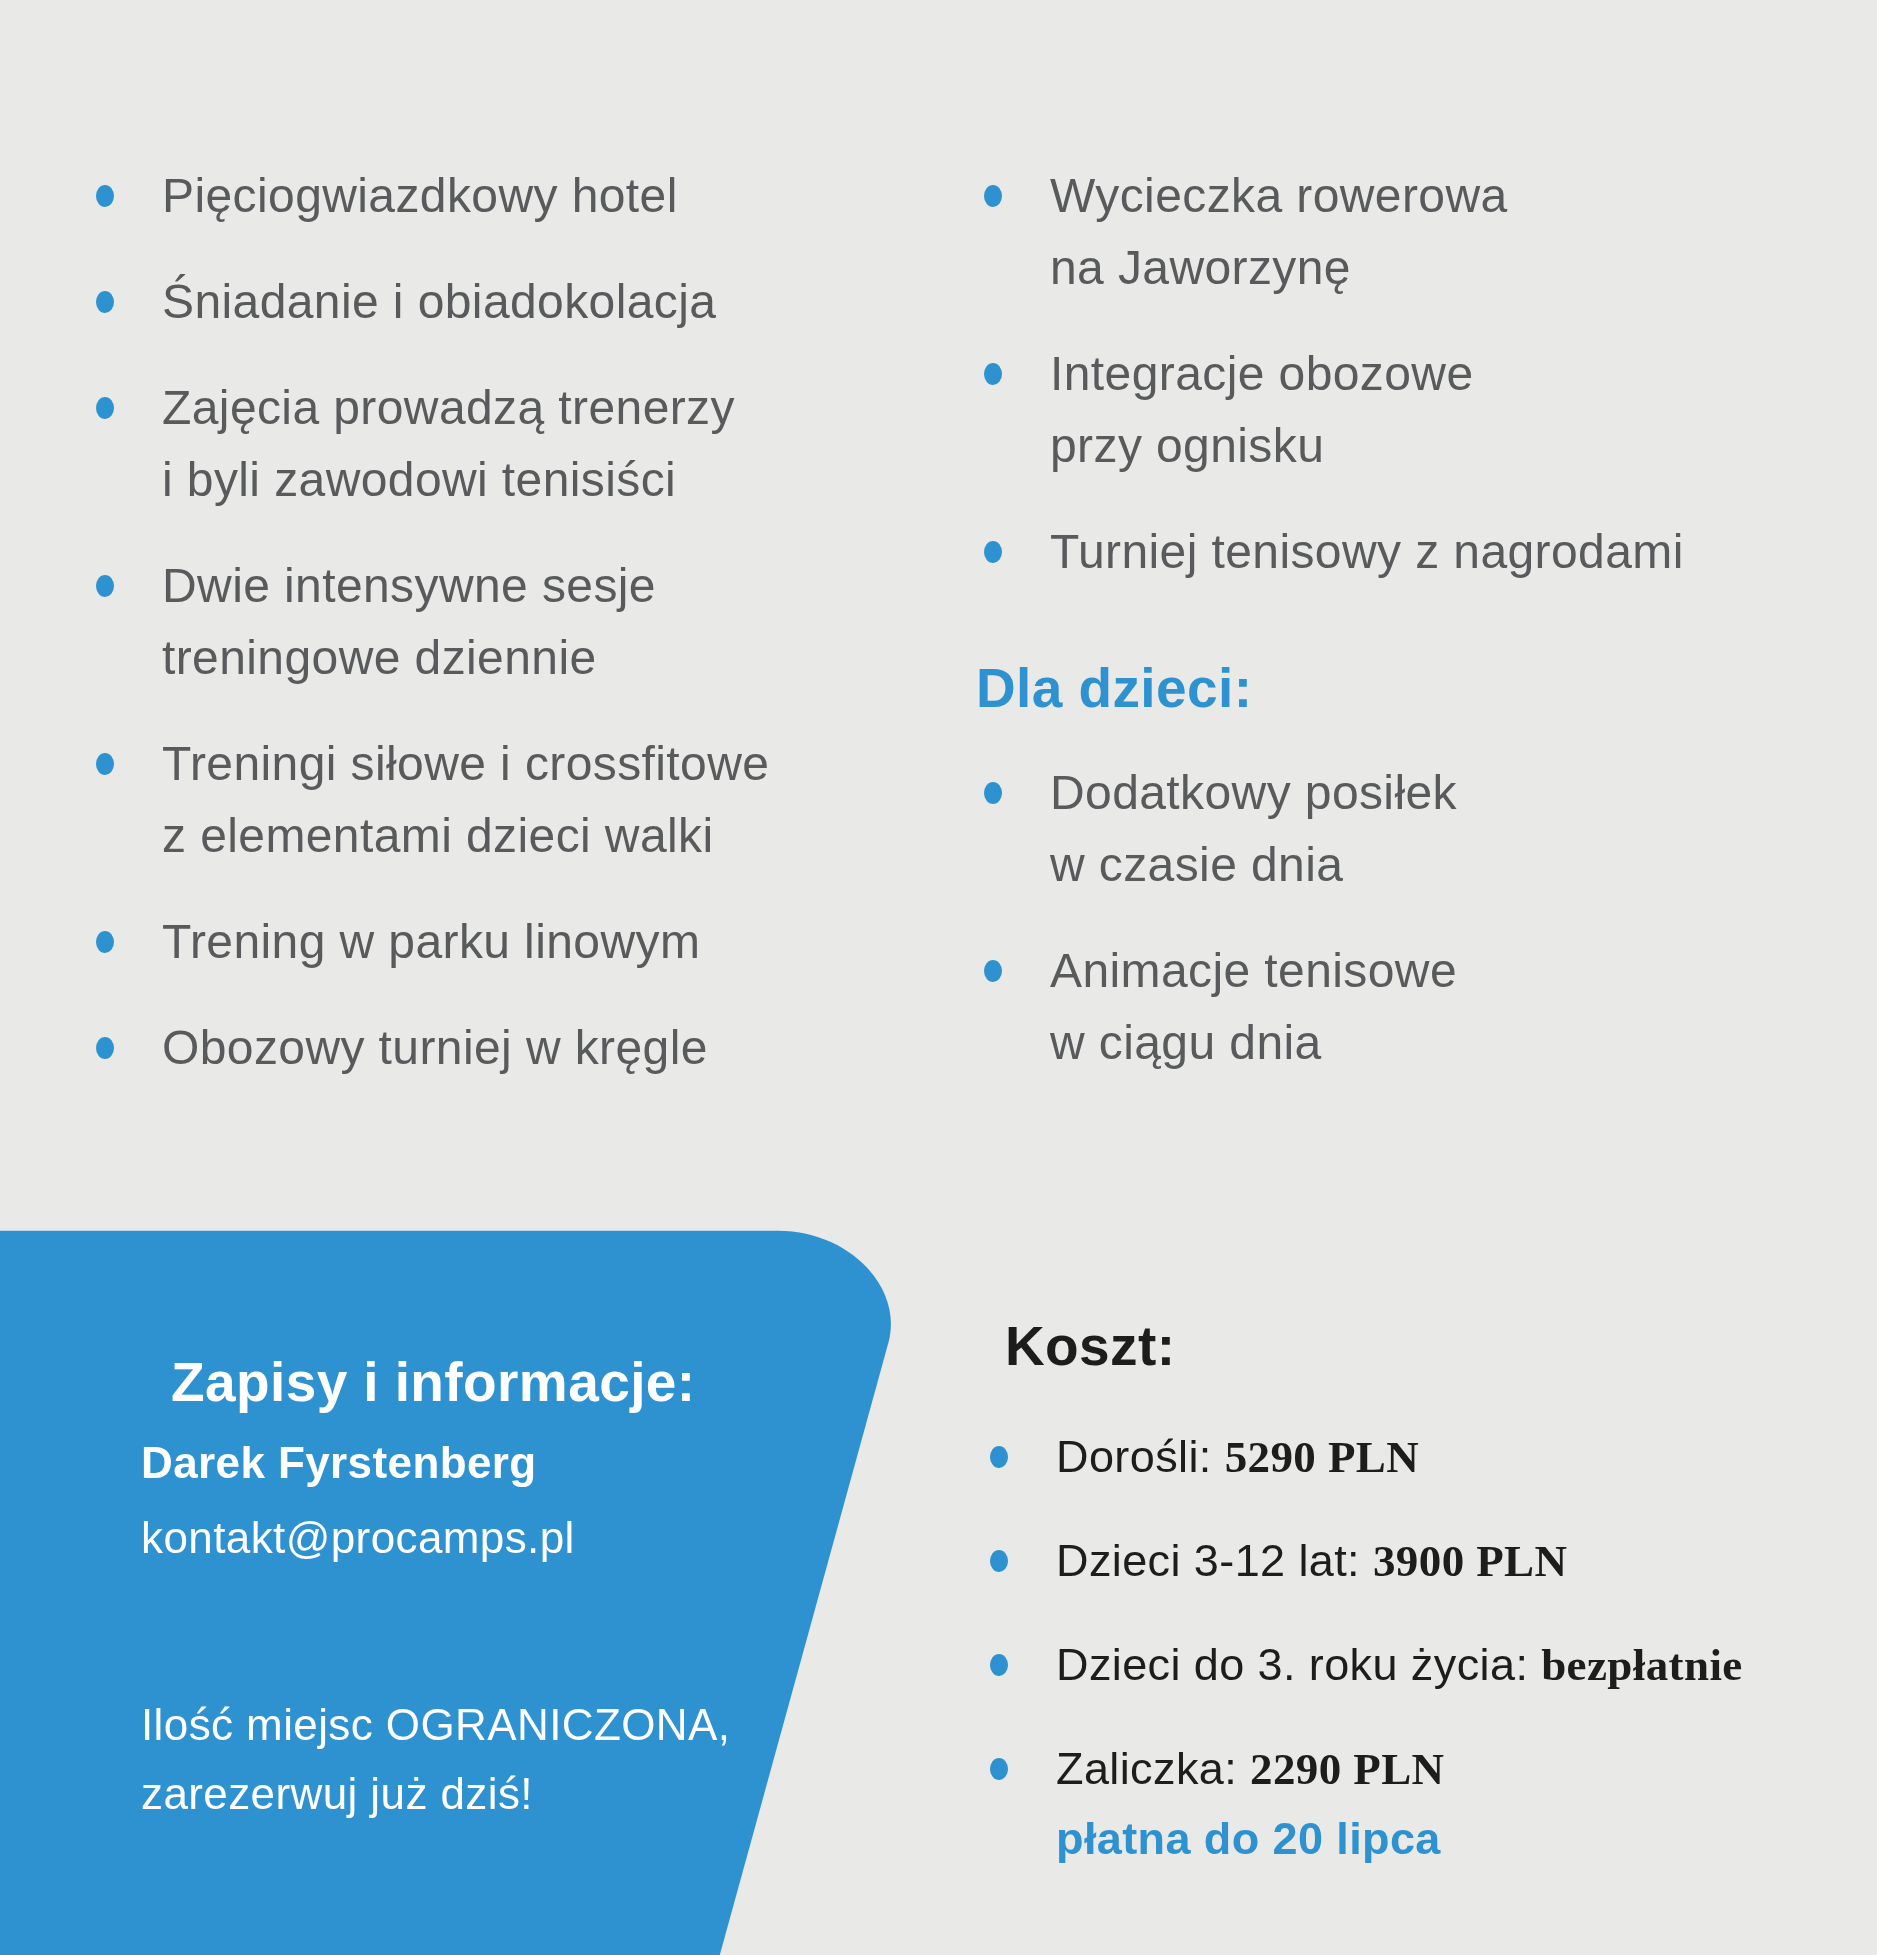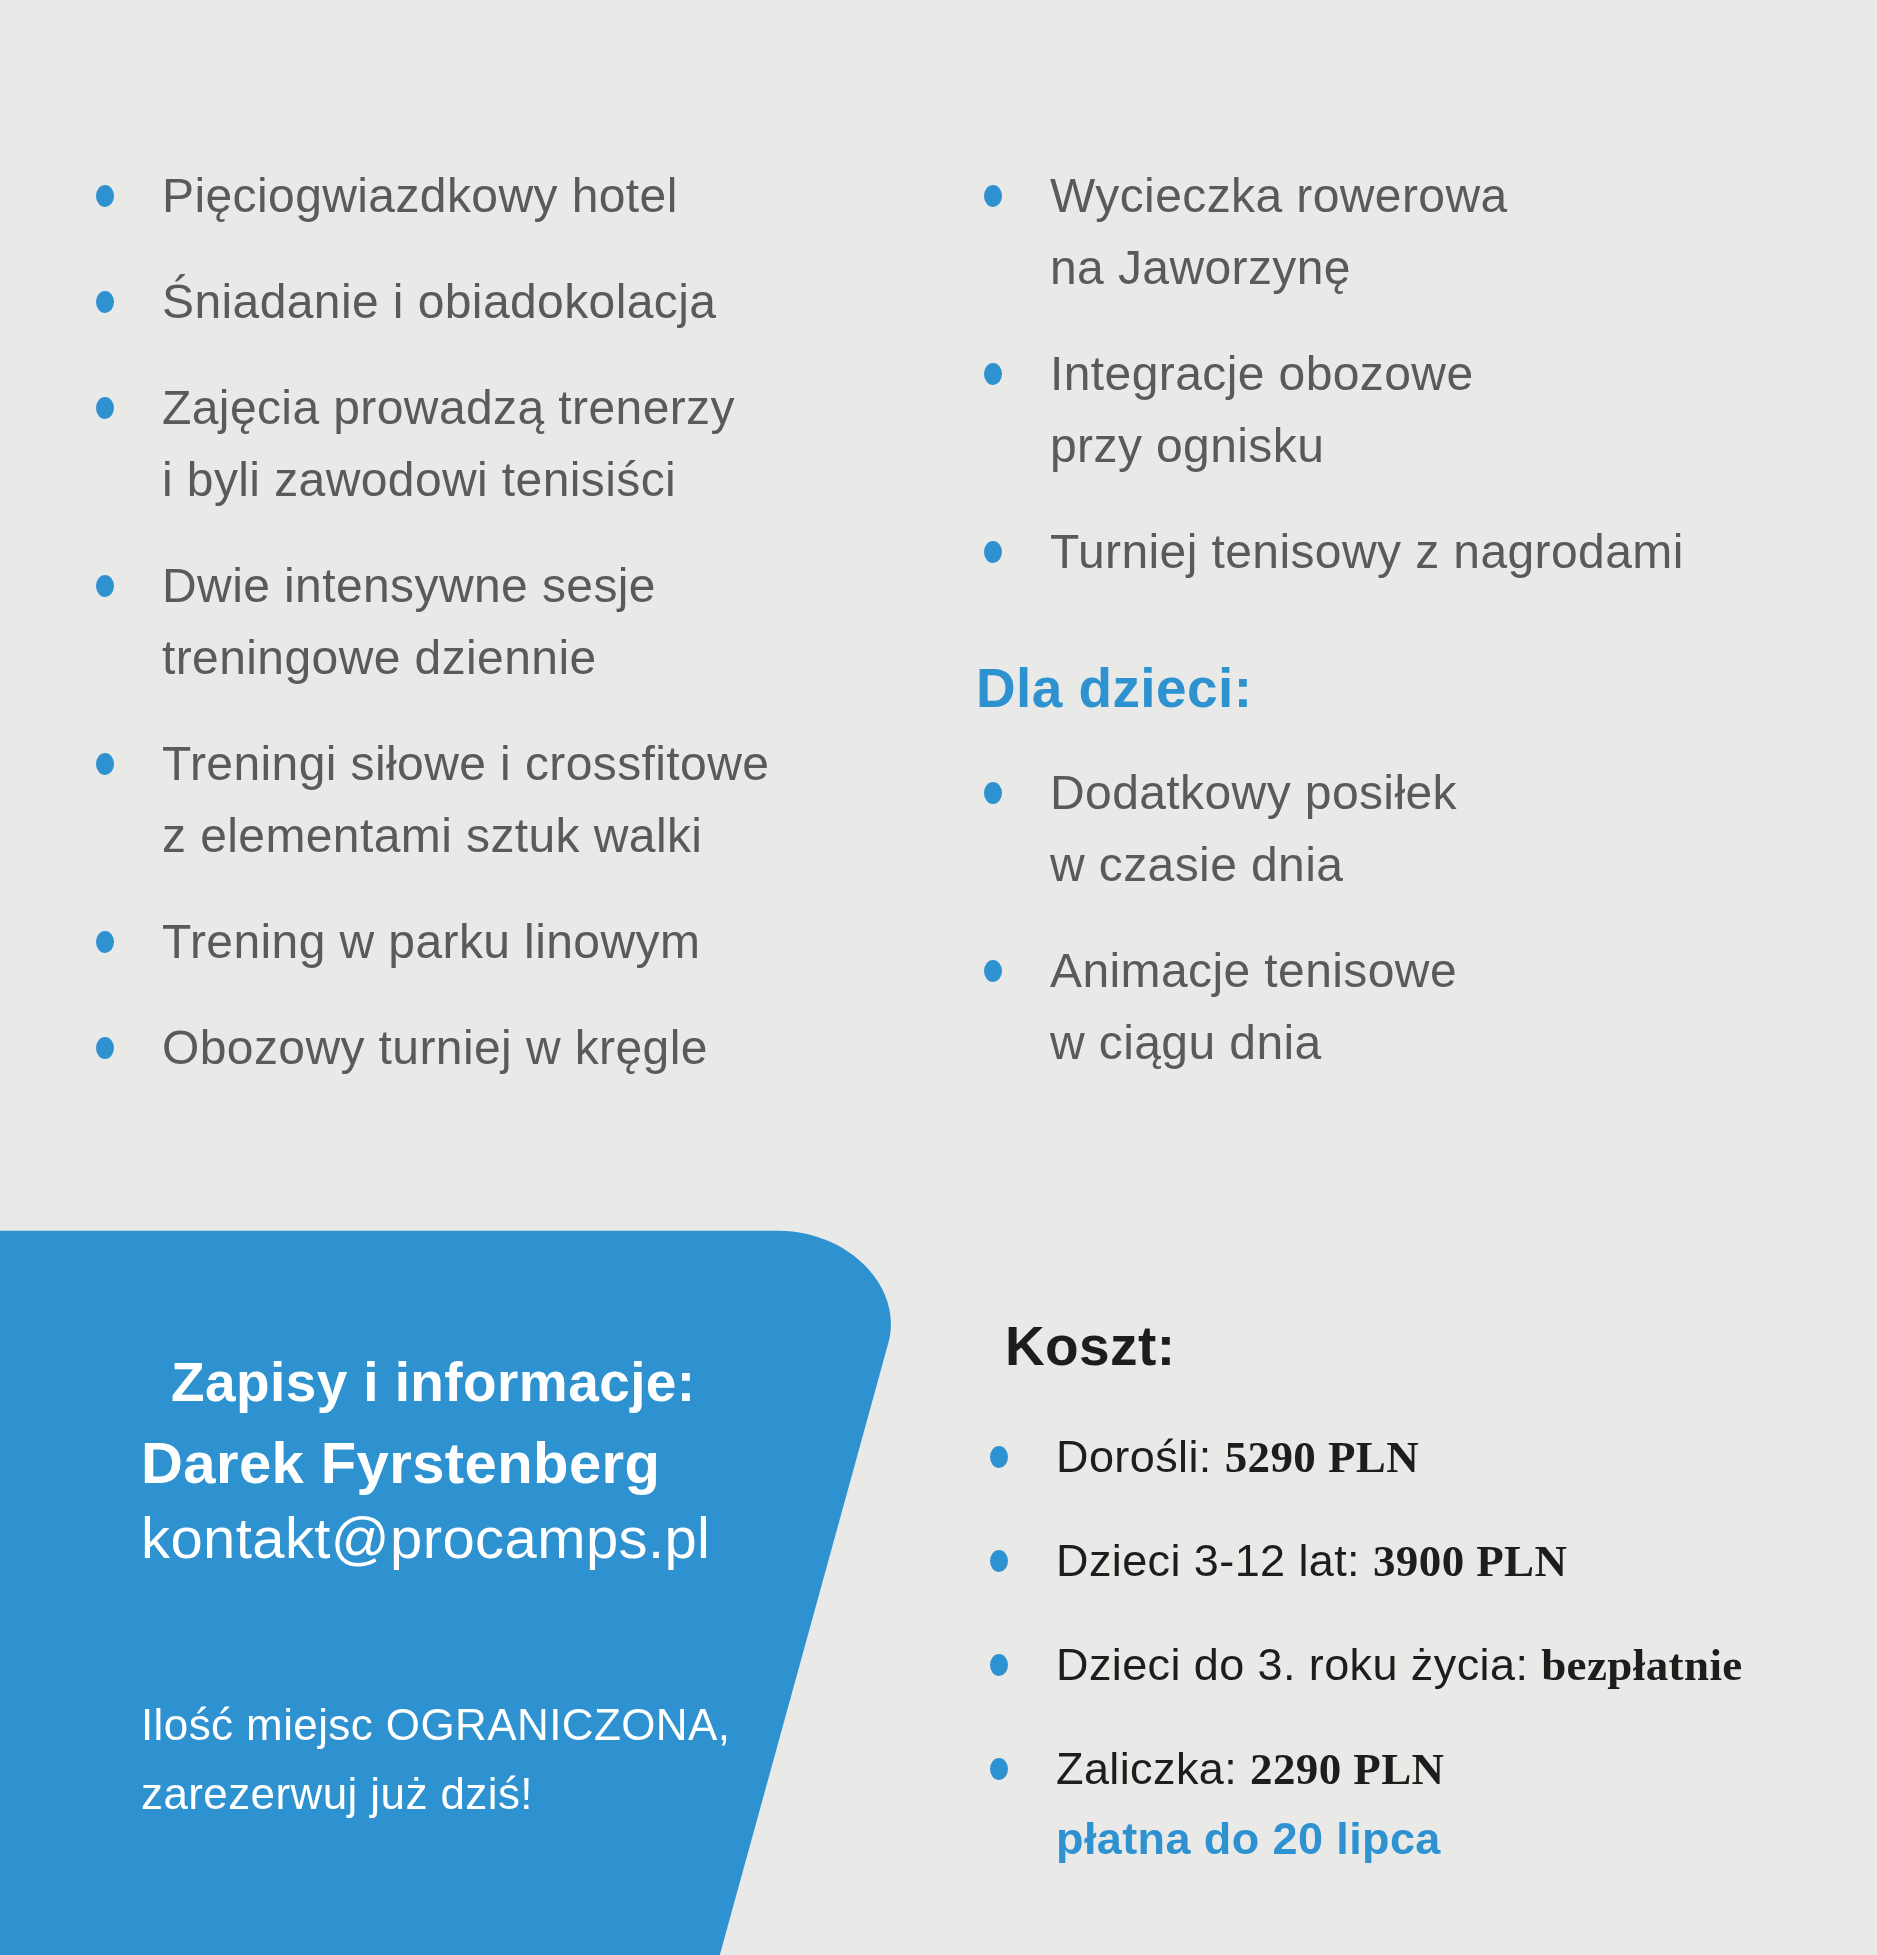--- a/index.html
+++ b/index.html
@@ -29,21 +29,21 @@
   }
   .feat{font-size:48px;line-height:72px;letter-spacing:0.4px;color:var(--gray);}
   .feat .line{display:block;}
   #left-list{left:88px;top:160px;width:845px;}
   #right-col{left:976px;top:160px;width:907px;}
   .h1{font-size:55px;font-weight:700;line-height:72px;letter-spacing:0.4px;}
   #kids-heading{color:var(--blue);margin:64px 0 0 0;}
   #kids-list{margin-top:33px;}
   
   #contact-heading{left:141px;top:1346px;color:var(--white);margin-left:30px;}
-  #contact-block{left:141px;top:1425px;color:var(--white);font-size:58px;line-height:75px;letter-spacing:0.4px;}
+  #contact-block{left:141px;top:1425px;color:var(--white);font-size:44px;line-height:75px;letter-spacing:0.4px;}
   #contact-block .name{font-weight:700;}
   #contact-note{left:141px;top:1690px;color:var(--white);font-size:44px;line-height:69px;letter-spacing:0.4px;}
   
   #cost-heading{left:982px;top:1310px;color:var(--dark);margin-left:23px;}
   #cost-list{left:982px;top:1422px;width:900px;font-size:45px;line-height:69px;letter-spacing:0.4px;color:var(--dark);}
   #cost-list .li{margin-bottom:34px;}
   #cost-list .dot{top:23.5px;}
   #cost-list .line{display:block;}
   .b{font-weight:700;font-family:Liberation Serif, serif;}
   .note{color:var(--blue);font-weight:700;}
@@ -55,21 +55,21 @@
 
   <svg id="panel-shape" viewBox="0 0 2400 2500" preserveAspectRatio="none" aria-hidden="true">
     <path d="M 0 1573 L 995 1573 C 1085 1573 1155 1645 1136 1716 L 920 2500 L 0 2500 Z" fill="#2e92d1"></path>
   </svg>
 
   <ul id="left-list" class="blist abs feat">
       <li class="li"><span class="dot"></span><span class="li-text"><span class="line">Pięciogwiazdkowy hotel</span></span></li>
       <li class="li"><span class="dot"></span><span class="li-text"><span class="line">Śniadanie i obiadokolacja</span></span></li>
       <li class="li"><span class="dot"></span><span class="li-text"><span class="line">Zajęcia prowadzą trenerzy</span><span class="line">i byli zawodowi tenisiści</span></span></li>
       <li class="li"><span class="dot"></span><span class="li-text"><span class="line">Dwie intensywne sesje</span><span class="line">treningowe dziennie</span></span></li>
-      <li class="li"><span class="dot"></span><span class="li-text"><span class="line">Treningi siłowe i crossfitowe</span><span class="line">z elementami sztuk walki</span></span></li>
+      <li class="li"><span class="dot"></span><span class="li-text"><span class="line">Treningi siłowe i crossfitowe</span><span class="line">z elementami dzieci walki</span></span></li>
       <li class="li"><span class="dot"></span><span class="li-text"><span class="line">Trening w parku linowym</span></span></li>
       <li class="li"><span class="dot"></span><span class="li-text"><span class="line">Obozowy turniej w kręgle</span></span></li>
     </ul>
 
   <div id="right-col" class="abs">
     <ul id="right-list" class="blist feat">
         <li class="li"><span class="dot"></span><span class="li-text"><span class="line">Wycieczka rowerowa</span><span class="line">na Jaworzynę</span></span></li>
         <li class="li"><span class="dot"></span><span class="li-text"><span class="line">Integracje obozowe</span><span class="line">przy ognisku</span></span></li>
         <li class="li"><span class="dot"></span><span class="li-text"><span class="line">Turniej tenisowy z nagrodami</span></span></li>
       </ul>

